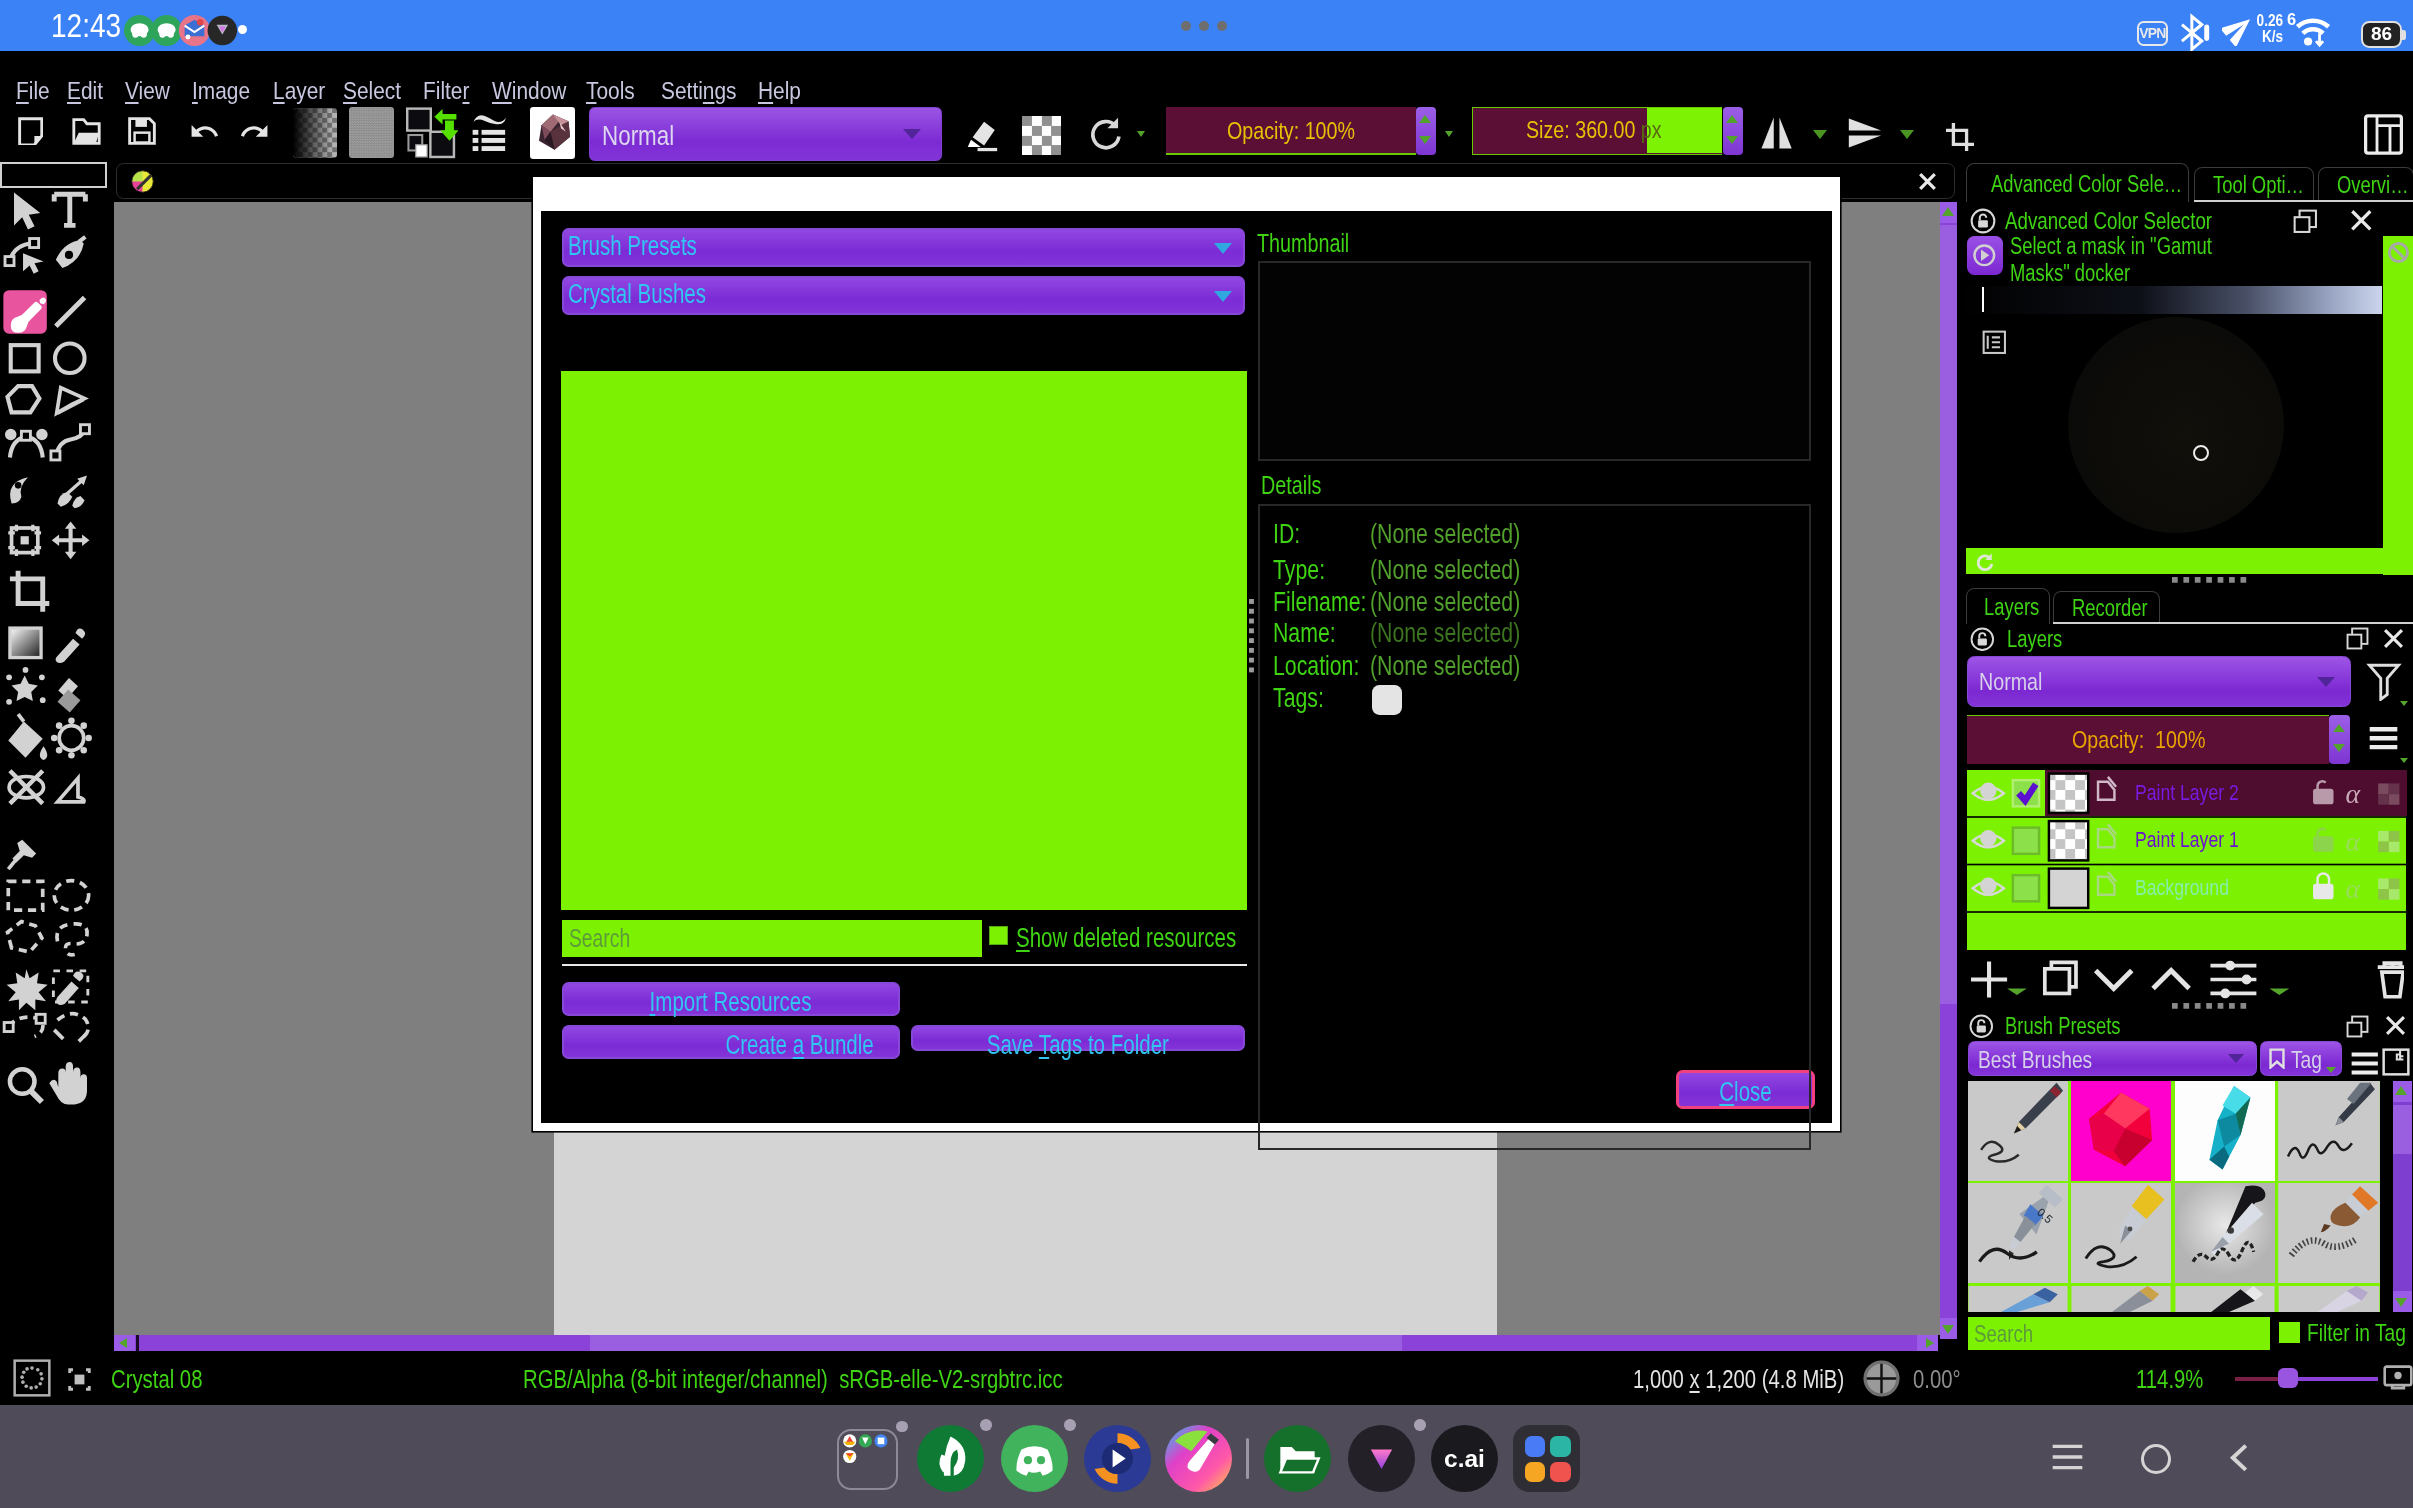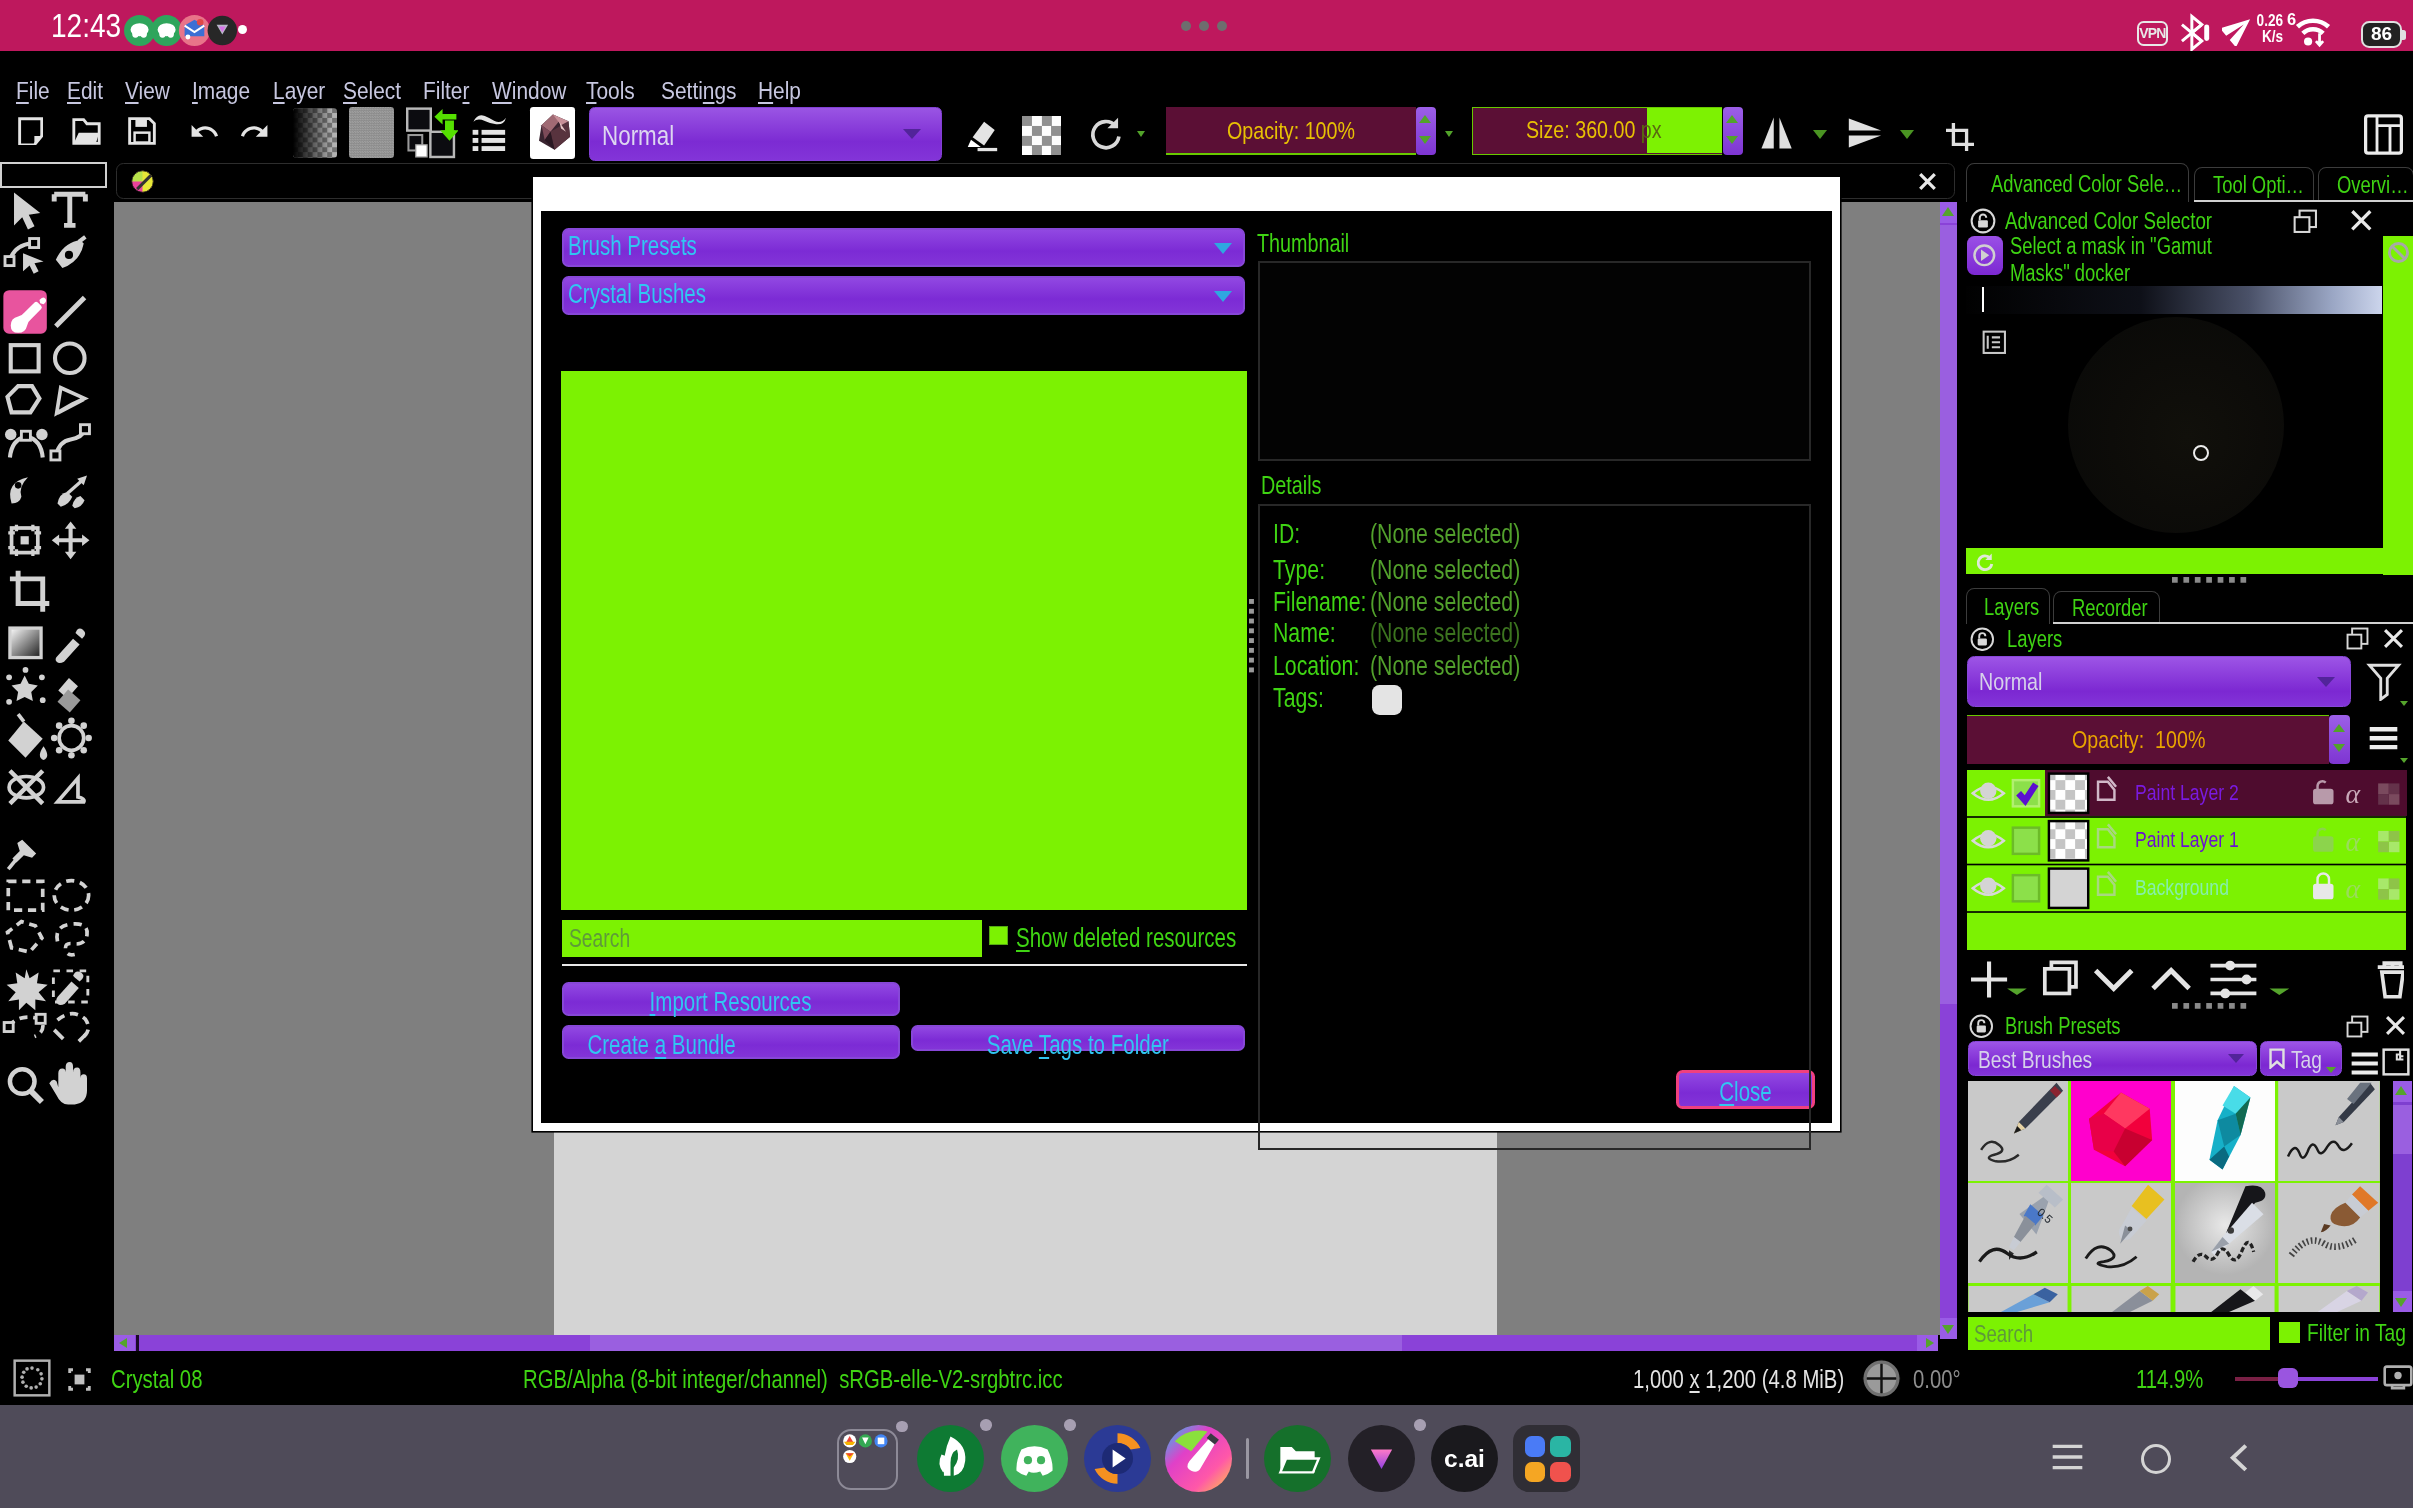--- a/index.html
+++ b/index.html
@@ -13,21 +13,21 @@
 .ptxt{font-size:27px;color:#31c6f2}
 .combo-ar{width:0;height:0;border-left:9.8px solid transparent;border-right:9.8px solid transparent;border-top:11.5px solid #2fa8e0}
 .spin{background:linear-gradient(#9c5fe8,#7e35d2);border-radius:4.1px}
 .gup{width:0;height:0;border-left:6.6px solid transparent;border-right:6.6px solid transparent;border-bottom:8.2px solid #52a32a}
 .gdn{width:0;height:0;border-left:6.6px solid transparent;border-right:6.6px solid transparent;border-top:8.2px solid #52a32a}
 .gdn2{width:0;height:0;border-left:7.4px solid transparent;border-right:7.4px solid transparent;border-top:9px solid #4a9422}
 svg{display:block}
 </style></head>
 <body>
 
-<div class="abs" id="statusbar" style="left:0;top:0;width:2413px;height:51px;background:#be185d">
+<div class="abs" id="statusbar" style="left:0;top:0;width:2413px;height:51px;background:#3b82f6">
   <div class="abs" style="left:51px;top:6.6px;font-size:33px;color:#fff"><span class="sx" style="transform:scaleX(.85)">12:43</span></div>
   <svg class="abs" style="left:124px;top:14px" width="127" height="33" viewBox="0 0 155 40">
     <circle cx="19" cy="20" r="19" fill="#2fa55c"></circle>
     <circle cx="52" cy="20" r="19" fill="#2fa55c"></circle>
     <g fill="#fff">
         <ellipse cx="19" cy="19" rx="11" ry="8"></ellipse>
         <ellipse cx="14" cy="24" rx="4" ry="5"></ellipse>
         <ellipse cx="24" cy="24" rx="4" ry="5"></ellipse>
     <ellipse cx="52" cy="19" rx="11" ry="8"></ellipse>
         <ellipse cx="47" cy="24" rx="4" ry="5"></ellipse>
@@ -495,21 +495,21 @@
   <div class="abs" style="left:21px;top:709px;width:420px;height:37px;background:#7cf202">
     <div class="abs" style="left:6.6px;top:4.1px;font-size:25.4px;color:#5f9a3a"><span class="sx76">Search</span></div>
   </div>
   <div class="abs" style="left:448px;top:715px;width:19px;height:19px;background:#7cf202;border:1.6px solid #55aa12"></div>
   <div class="abs grn" style="left:475px;top:712px;font-size:27px"><span class="sx76"><span class="u">S</span>how deleted resources</span></div>
   <div class="abs" style="left:21px;top:753px;width:685px;height:1.6px;background:#e8e8e8"></div>
   <div class="abs pbtn" style="left:21px;top:771px;width:338px;height:34px">
     <div class="abs ptxt" style="left:0;top:2.5px;width:333px;text-align:center"><span class="sx76" style="transform-origin:50% 50%"><span class="u">I</span>mport Resources</span></div>
   </div>
   <div class="abs pbtn" style="left:21px;top:814px;width:338px;height:34px">
-    <div class="abs ptxt" style="left:0;top:2.5px;width:333px;text-align:left"><span class="sx76" style="transform-origin:50% 50%">Create <span class="u">a</span> Bundle</span></div>
+    <div class="abs ptxt" style="left:0;top:2.5px;width:333px;text-align:right"><span class="sx76" style="transform-origin:50% 50%">Create <span class="u">a</span> Bundle</span></div>
   </div>
   <div class="abs pbtn" style="left:370px;top:814px;width:334px;height:26px">
     <div class="abs ptxt" style="left:0;top:2.5px;width:330px;text-align:center"><span class="sx76" style="transform-origin:50% 50%">Save <span class="u">T</span>ags to Folder</span></div>
   </div>
   <div class="abs pbtn" style="left:1135px;top:859px;width:139px;height:39px;border:3.3px solid #f0407e">
     <div class="abs ptxt" style="left:0;top:4.1px;width:133px;text-align:center"><span class="sx76" style="transform-origin:50% 50%"><span class="u">C</span>lose</span></div>
   </div>
   <div class="abs grn" style="left:716px;top:17px;font-size:26px"><span class="sx76">Thumbnail</span></div>
   <div class="abs" style="left:717px;top:50px;width:553px;height:200px;background:#030303;border:2.5px solid #282828"></div>
   <div class="abs grn" style="left:720px;top:259px;font-size:26px"><span class="sx76">Details</span></div>

